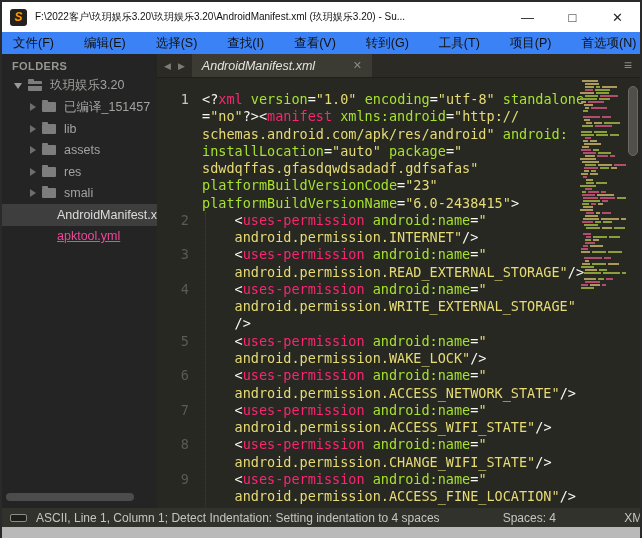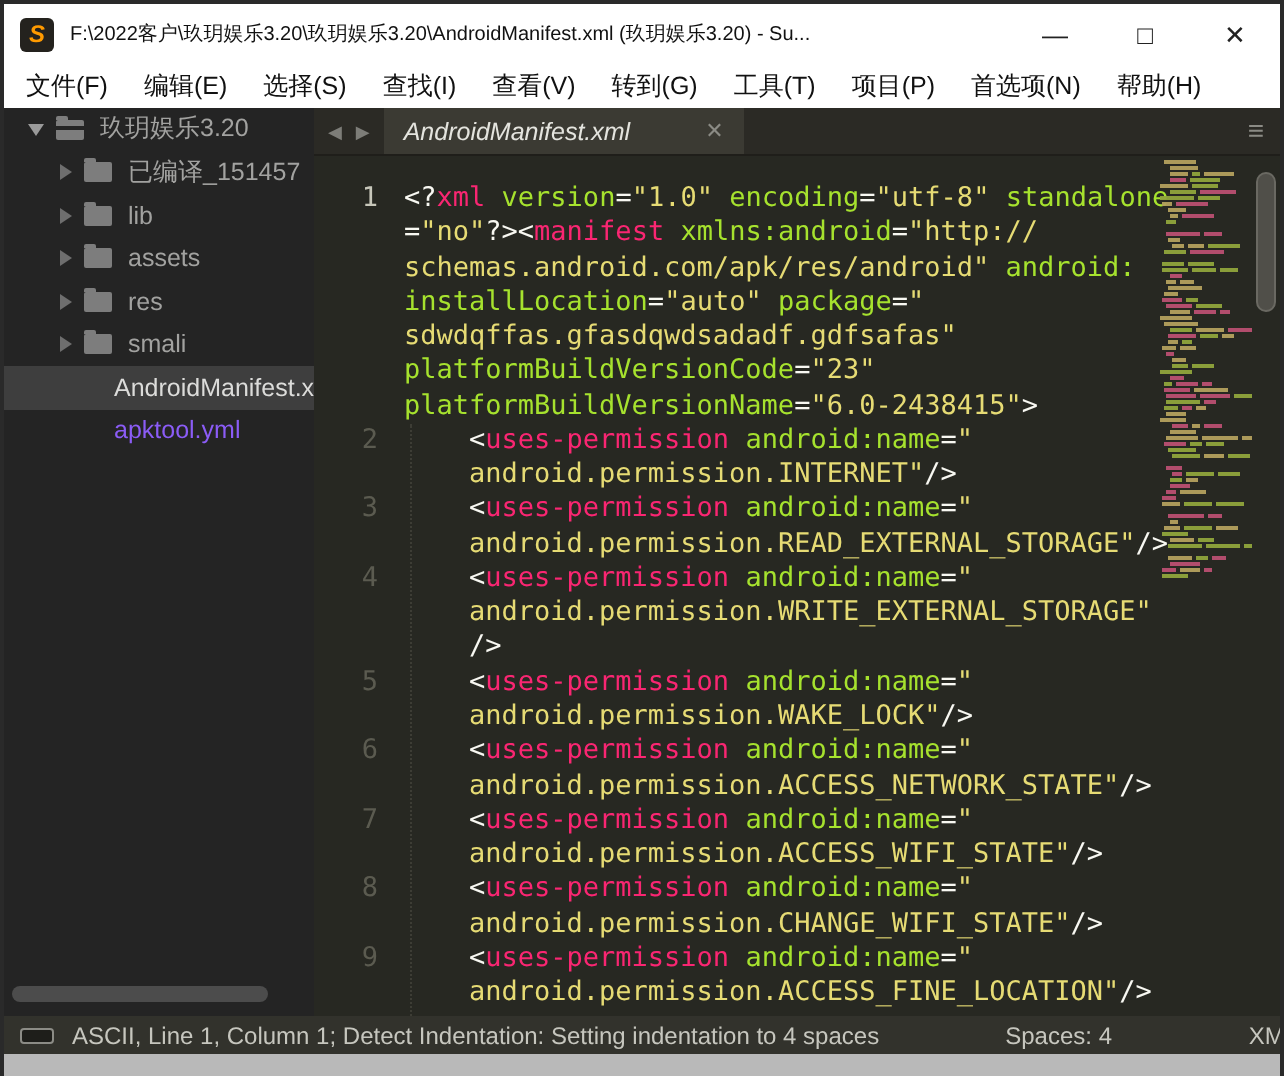--- a/index.html
+++ b/index.html
@@ -12,38 +12,38 @@
   .titlebar { flex:0 0 30px; background:#ffffff; display:flex; align-items:center; padding-left:8px; }
   .app-icon { width:17px; height:17px; flex:0 0 17px; background:#24221e; border-radius:3px;
               color:#ff9a00; font-weight:bold; font-style:italic; font-size:12px;
               display:flex; align-items:center; justify-content:center; }
   .title-text { margin-left:8px; font-size:10px; color:#111; flex:1; white-space:nowrap; overflow:hidden; }
   .win-controls { display:flex; height:100%; }
   .win-btn { width:45px; display:flex; align-items:center; justify-content:center;
              font-size:13px; color:#222; }
 
   
-  .menubar { flex:0 0 22px; background:#ffffff; display:flex; align-items:center;
-             font-size:12.5px; color:#111; padding-left:2px; }
+  .menubar { flex:0 0 22px; background:#3b82f6; display:flex; align-items:center;
+             font-size:12.5px; color:#111; padding-left:2px;gap:12px; }
   .menu-item { padding:0 9px; white-space:nowrap; }
 
   
   .main { flex:1; display:flex; min-height:0; }
 
   
   .sidebar { flex:0 0 155px; background:#242424; position:relative; overflow:hidden; }
   .sidebar-header { font-size:11px; font-weight:bold; color:#969692; letter-spacing:.4px;
                     padding:6px 0 3px 10px; }
   .tree-row { height:21.5px; display:flex; align-items:center; font-size:12.5px;
               color:#a2a2a0; white-space:nowrap; overflow:hidden; }
   .tree-row.root   { padding-left:12px;text-align:center; }
   .tree-row.folder { padding-left:28px; }
   .tree-row.file   { padding-left:55px; }
   .tree-row.selected { background:#3e3e3e; color:#dcdcda; }
-  .tree-row.file:not(.selected) { color:#8b5cf6; }
+  .tree-row.file:not(.selected) { color:#ec4899;text-decoration:underline; }
   .tri { width:0; height:0; margin-right:6px; flex:0 0 auto; }
   .tri.down  { border-left:4.5px solid transparent; border-right:4.5px solid transparent; border-top:6px solid #9a9a9a; }
   .tri.right { border-top:4.5px solid transparent; border-bottom:4.5px solid transparent; border-left:6px solid #6e6e6e; }
   .folder-ic { width:14px; height:10px; background:#7d7d7d; border-radius:1px; margin-right:8px;
                position:relative; flex:0 0 14px; }
   .folder-ic::before { content:""; position:absolute; top:-2px; left:0; width:6px; height:2px;
                        background:#7d7d7d; border-radius:1px 1px 0 0; }
   .folder-ic.open { background:linear-gradient(180deg,#7d7d7d 0 3px,#242424 3px 5px,#7d7d7d 5px); }
   .h-scrollbar { position:absolute; bottom:7px; left:4px; width:128px; height:8px;
                  border-radius:4px; background:#4c4c4c; }
@@ -111,20 +111,21 @@
       <span class="menu-item">转到(G)</span>
       <span class="menu-item">工具(T)</span>
       <span class="menu-item">项目(P)</span>
       <span class="menu-item">首选项(N)</span>
       <span class="menu-item">帮助(H)</span>
     </div>
 
   <div class="main">
 
     <div class="sidebar">
+      <div class="sidebar-header">FOLDERS</div>
       <div>
           <div class="tree-row root">
             <span class="tri down"></span>
             <span class="folder-ic open"></span>
             <span>玖玥娱乐3.20</span>
           </div>
           <div class="tree-row folder">
             <span class="tri right"></span>
             <span class="folder-ic"></span>
             <span>已编译_151457</span>

